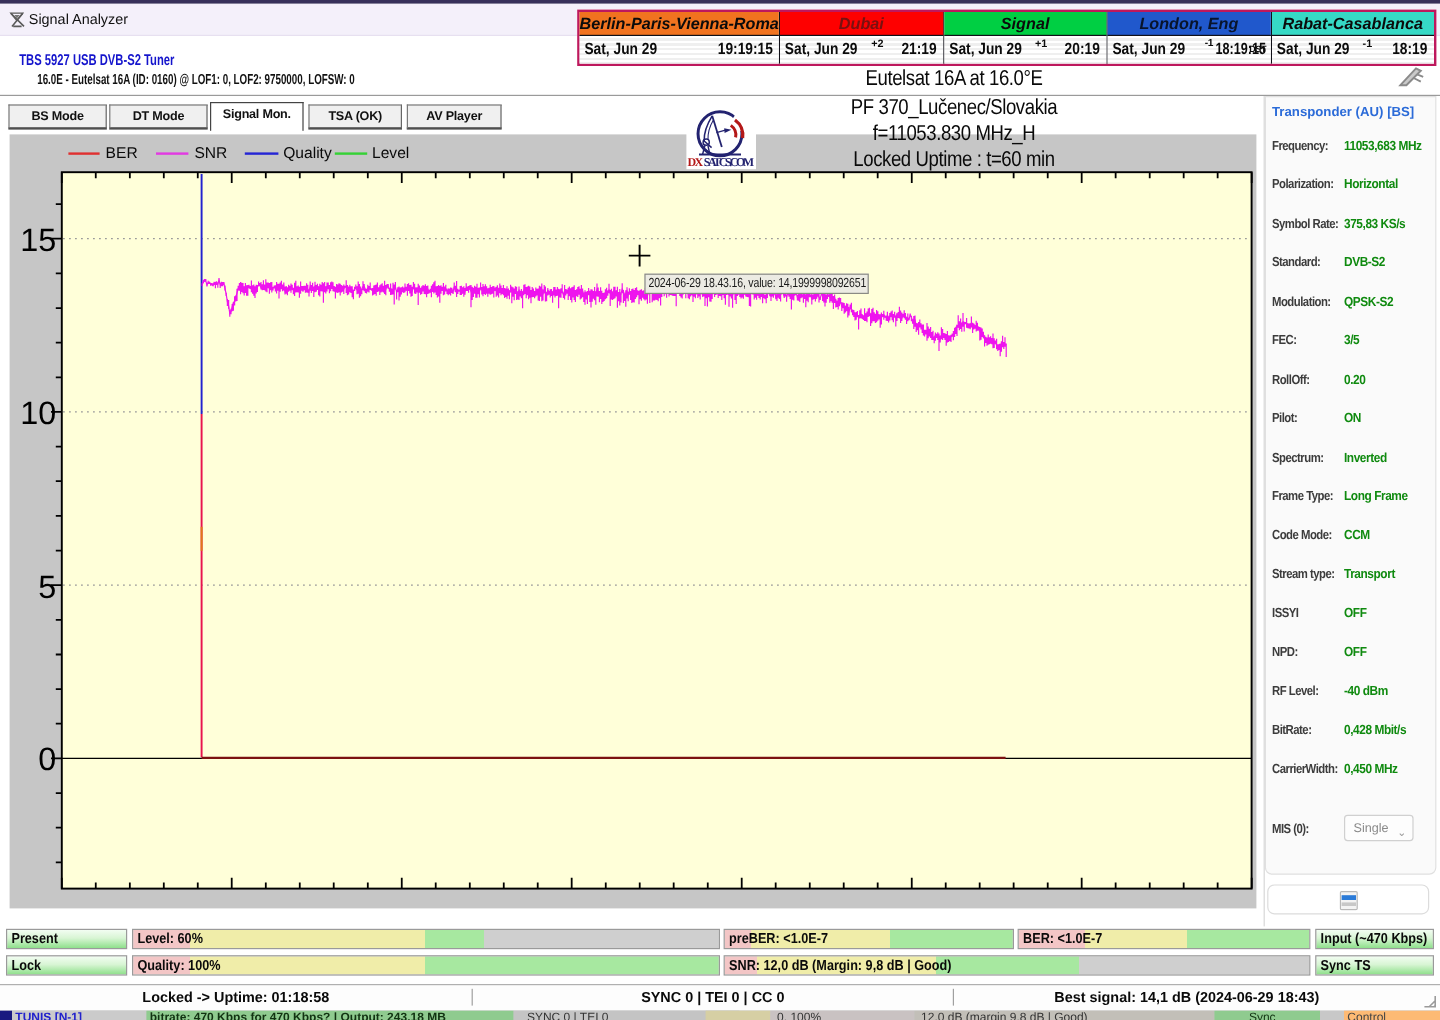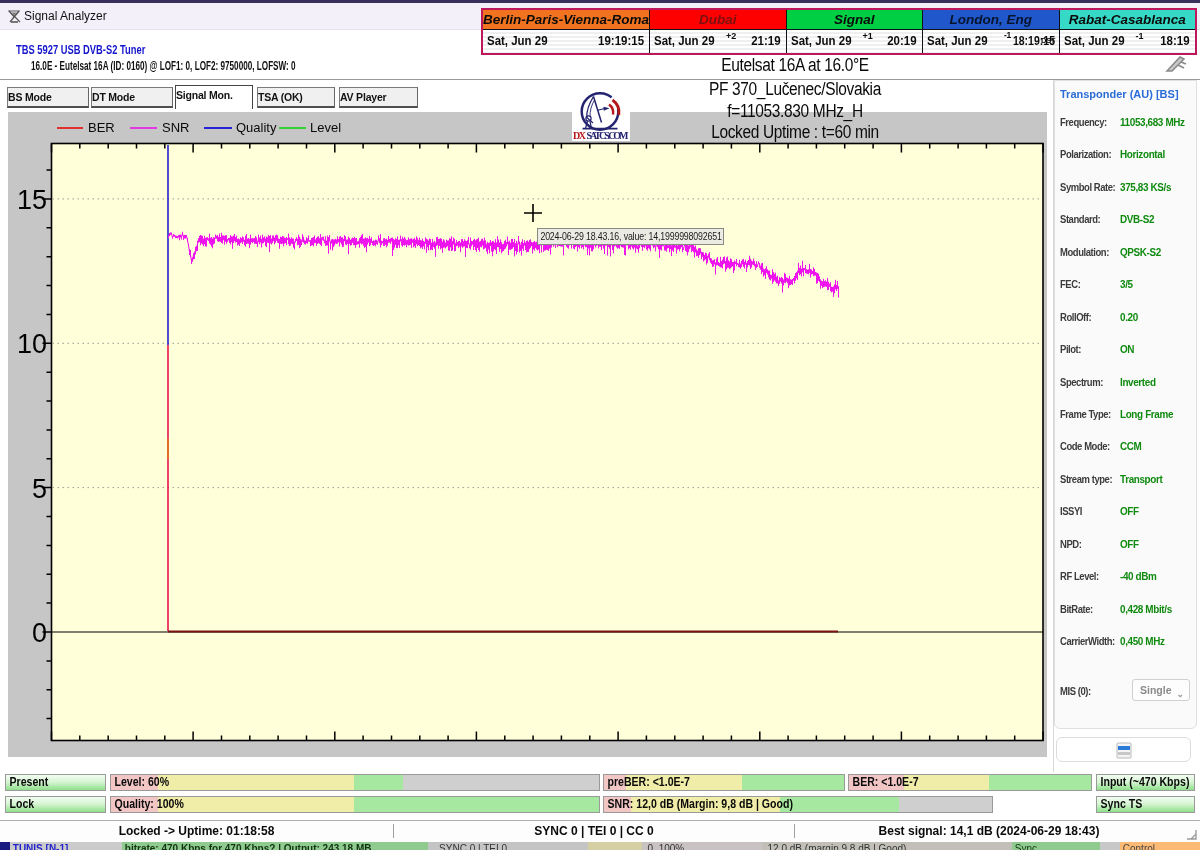--- a/index.html
+++ b/index.html
@@ -28,39 +28,39 @@
 .chead { height:20px; line-height:20px; text-align:center; font-weight:bold; font-style:italic; font-size:13.5px; color:#0b0b0b; border-bottom:1px solid #101018; white-space:nowrap; overflow:hidden; }
 .cdate { flex:1; position:relative; background:repeating-linear-gradient(to bottom,#ffffff 0 2px,#efefef 2px 4px); font-weight:bold; font-size:13.5px; color:#0b0b0b; }
 .cdate .d { position:absolute; left:4px; top:3px; white-space:nowrap; transform:scaleX(0.85); transform-origin:left center; }
 .cdate .t { position:absolute; right:5px; top:3px; white-space:nowrap; transform:scaleX(0.85); transform-origin:right center; }
 .cdate sup { font-size:9px; font-weight:bold; }
 .cdate .tz { position:absolute; left:76px; top:1px; font-size:9px; }
 .cdate .dst { position:absolute; left:70px; top:6px; font-size:7.5px; letter-spacing:-0.3px;padding-left:48px; }
 .cdate .dst sup { position:absolute; left:11px; top:-6px; font-size:8.5px; }
 
 
-.tab { position:absolute; top:87px; height:21px; background:#f0f0f0; border:1px solid #7a7a7a; border-bottom:2px solid #4f4f4f; border-right:1.5px solid #666; font-size:10.5px; font-weight:bold; color:#111; text-align:left; line-height:18px; letter-spacing:-0.2px; }
+.tab { position:absolute; top:87px; height:21px; background:#f0f0f0; border:1px solid #7a7a7a; border-bottom:2px solid #4f4f4f; border-right:1.5px solid #666; font-size:10.5px; font-weight:bold; color:#111; text-align:center; line-height:18px; letter-spacing:-0.2px; }
 .tab.active { top:85px; height:24px; background:#fff; border:1.5px solid #444; border-bottom:none; }
 
 
 #chartbox { position:absolute; left:8px; top:112px; width:1039px; height:645px; background:#c6c6c6; }
 .leg { position:absolute; top:120px; font-size:13px; color:#0a0a0a; }
 .legline { position:absolute; top:127px; width:30px; height:2px; }
 
 
 #tooltip { position:absolute; left:537px; top:228px; width:187px; height:17px; background:#ecebe3; border:1px solid #8a8a84; font-size:11px; color:#1a1a1a; line-height:15px; white-space:nowrap; overflow:hidden; z-index:8; }
 #tooltip span { display:inline-block; transform:scaleX(0.80); transform-origin:left center; padding-left:3px; letter-spacing:-0.2px; }
 
 
 #pdivider { position:absolute; left:1053px; top:80px; width:1px; height:692px; background:#d8d8d8; }
 #panel { position:absolute; left:1054px; top:80px; width:143px; height:649px; background:#fafafa; border:1px solid #e0e0e0; border-radius:0 0 6px 6px; }
 #ptitle { position:absolute; left:1060px; top:88px; font-size:11px; font-weight:bold; color:#2b6bd8; }
 .plabel { position:absolute; left:1060px; font-size:11px; font-weight:bold; color:#3c3c3c; letter-spacing:-0.5px; transform:scaleX(0.86); transform-origin:left center; white-space:nowrap; }
 .pval { position:absolute; left:1120px; font-size:11px; font-weight:bold; color:#0f8a0f; letter-spacing:-0.4px; transform:scaleX(0.9); transform-origin:left center; white-space:nowrap; }
-#misbox { position:absolute; left:1120px; top:679px; width:58px; height:22px; background:#fdfdfd; border:1px solid #d0d0d0; border-radius:3px; font-size:10.5px; color:#8a8a8a; font-weight:bold; line-height:20px; padding-left:7px;margin-left:12px; }
+#misbox { position:absolute; left:1120px; top:679px; width:58px; height:22px; background:#fdfdfd; border:1px solid #d0d0d0; border-radius:3px; font-size:10.5px; color:#8a8a8a; font-weight:normal; line-height:20px; padding-left:7px; }
 #misbox .chev { position:absolute; right:5px; top:4px; color:#9a9a9a; font-size:9px; }
 #panelbtn { position:absolute; left:1056px; top:737px; width:135px; height:25px; background:#fff; border:1px solid #dcdcdc; border-radius:6px; }
 
 
 .sbox { position:absolute; height:17px; border:1px solid #9a9a9a; background:linear-gradient(to bottom,#f2fdf2 0%,#d8f5d4 45%,#8fe08c 100%); font-size:12px; font-weight:bold; color:#0a0a0a; line-height:15px; white-space:nowrap; overflow:hidden; }
 .sbox span, .sbar span { display:inline-block; transform:scaleX(0.88); transform-origin:left center; padding-left:4px; }
 .sbar { position:absolute; height:17px; border:1px solid #9a9a9a; font-size:12px; font-weight:bold; color:#0a0a0a; line-height:15px; white-space:nowrap; overflow:hidden; }
 
 
 #statusbar { position:absolute; left:0; top:820px; width:1200px; height:22px; background:#fdfdfd; border-top:1px solid #b0b0b0; font-size:12px; font-weight:bold; color:#0a0a0a; }
@@ -244,39 +244,39 @@
     </div>
 
   <div id="statusrows">
   <div class="sbox" style="left:5px; top:774px; width:101px;"><span>Present</span></div>
   <div class="sbar" style="left:110px; top:774px; width:490px; background:linear-gradient(to right, #f3c6c6 0px, #f3c6c6 47px, #f0eda9 47px, #f0eda9 243px, #a7e8a0 243px, #a7e8a0 292px, #cfcfcf 292px, #cfcfcf 488px);"><span>Level: 60%</span></div>
   <div class="sbar" style="left:603px; top:774px; width:242px; background:linear-gradient(to right, #f3c6c6 0px, #f3c6c6 22px, #f0eda9 22px, #f0eda9 138px, #a7e8a0 138px, #a7e8a0 240px);"><span>preBER: &lt;1.0E-7</span></div>
   <div class="sbar" style="left:848px; top:774px; width:244px; background:linear-gradient(to right, #f3c6c6 0px, #f3c6c6 55px, #f0eda9 55px, #f0eda9 140px, #a7e8a0 140px, #a7e8a0 242px);"><span>BER: &lt;1.0E-7</span></div>
   <div class="sbox" style="left:1096px; top:774px; width:99px;"><span>Input (~470 Kbps)</span></div>
   <div class="sbox" style="left:5px; top:796px; width:101px;"><span>Lock</span></div>
   <div class="sbar" style="left:110px; top:796px; width:490px; background:linear-gradient(to right, #f3c6c6 0px, #f3c6c6 47px, #f0eda9 47px, #f0eda9 243px, #a7e8a0 243px, #a7e8a0 488px);"><span>Quality: 100%</span></div>
-  <div class="sbar" style="left:603px; top:796px; width:390px; background:linear-gradient(to right, #f3c6c6 0px, #f3c6c6 27px, #f0eda9 27px, #f0eda9 176px, #a7e8a0 176px, #a7e8a0 295px, #cfcfcf 295px, #cfcfcf 487px);"><span>SNR: 12,0 dB (Margin: 9,8 dB | Good)</span></div>
+  <div class="sbar" style="left:603px; top:796px; width:489px; background:linear-gradient(to right, #f3c6c6 0px, #f3c6c6 27px, #f0eda9 27px, #f0eda9 176px, #a7e8a0 176px, #a7e8a0 295px, #cfcfcf 295px, #cfcfcf 487px);"><span>SNR: 12,0 dB (Margin: 9,8 dB | Good)</span></div>
   <div class="sbox" style="left:1096px; top:796px; width:99px;"><span>Sync TS</span></div>
   </div>
 
   <div id="statusbar">
     <div class="cell" style="left:0; width:393px;">Locked -&gt; Uptime: 01:18:58</div>
     <div class="cell" style="left:394px; width:400px;">SYNC 0 | TEI 0 | CC 0</div>
     <div class="cell" style="left:795px; width:388px;">Best signal: 14,1 dB (2024-06-29 18:43)</div>
   </div>
   <div class="vsep" style="left:393px;"></div>
   <div class="vsep" style="left:794px;"></div>
 
   <div id="bstrip">
     <div class="abs" style="left:0;top:0;width:10px;height:8px;background:#1a1a80;"></div>
     <div class="abs" style="left:10px;top:0;width:112px;height:8px;background:#cbcbcb;color:#2222cc;font-size:10px;font-weight:bold;line-height:14px;overflow:hidden;">&nbsp;TUNIS [N-1]</div>
     <div class="abs" style="left:122px;top:0;width:306px;height:8px;background:#8fcb8f;color:#123312;font-size:10px;font-weight:bold;line-height:14px;overflow:hidden;">&nbsp;bitrate: 470 Kbps for 470 Kbps? | Output: 243.18 MB</div>
     <div class="abs" style="left:428px;top:0;width:188px;height:8px;background:#c4c4c4;color:#333;font-size:10px;line-height:14px;overflow:hidden;">&nbsp;&nbsp;&nbsp;&nbsp;SYNC 0 | TEI 0</div>
     <div class="abs" style="left:588px;top:0;width:54px;height:8px;background:#d6cfa4;"></div>
     <div class="abs" style="left:642px;top:0;width:120px;height:8px;background:#c9c2c2;color:#333;font-size:10px;line-height:14px;overflow:hidden;">&nbsp;&nbsp;0. 100%</div>
     <div class="abs" style="left:762px;top:0;width:250px;height:8px;background:#c2bfb8;color:#333;font-size:10px;line-height:14px;overflow:hidden;">&nbsp;&nbsp;12,0 dB (margin 9,8 dB | Good)</div>
-    <div class="abs" style="left:1012px;top:0;width:88px;height:8px;background:#8fcb8f;color:#123312;font-size:10px;line-height:14px;overflow:hidden;">&nbsp;Sync</div>
+    <div class="abs" style="left:1012px;top:0;width:88px;height:8px;background:#8fcb8f;color:#123312;font-size:10px;line-height:14px;overflow:hidden;padding-left:26px;">&nbsp;Sync</div>
     <div class="abs" style="left:1120px;top:0;width:80px;height:8px;background:#fdba74;color:#444;font-size:10px;line-height:14px;overflow:hidden;">&nbsp;Control</div>
   </div>
   <svg class="abs" style="left:1185px; top:828px;" width="13" height="13">
     <path d="M11 2 L11 11 L2 11 M11 6 L6 11 M11 10 L10 11" stroke="#9a9a9a" stroke-width="1.3" fill="none"></path>
   </svg>
 </div>
 
 </body></html>

